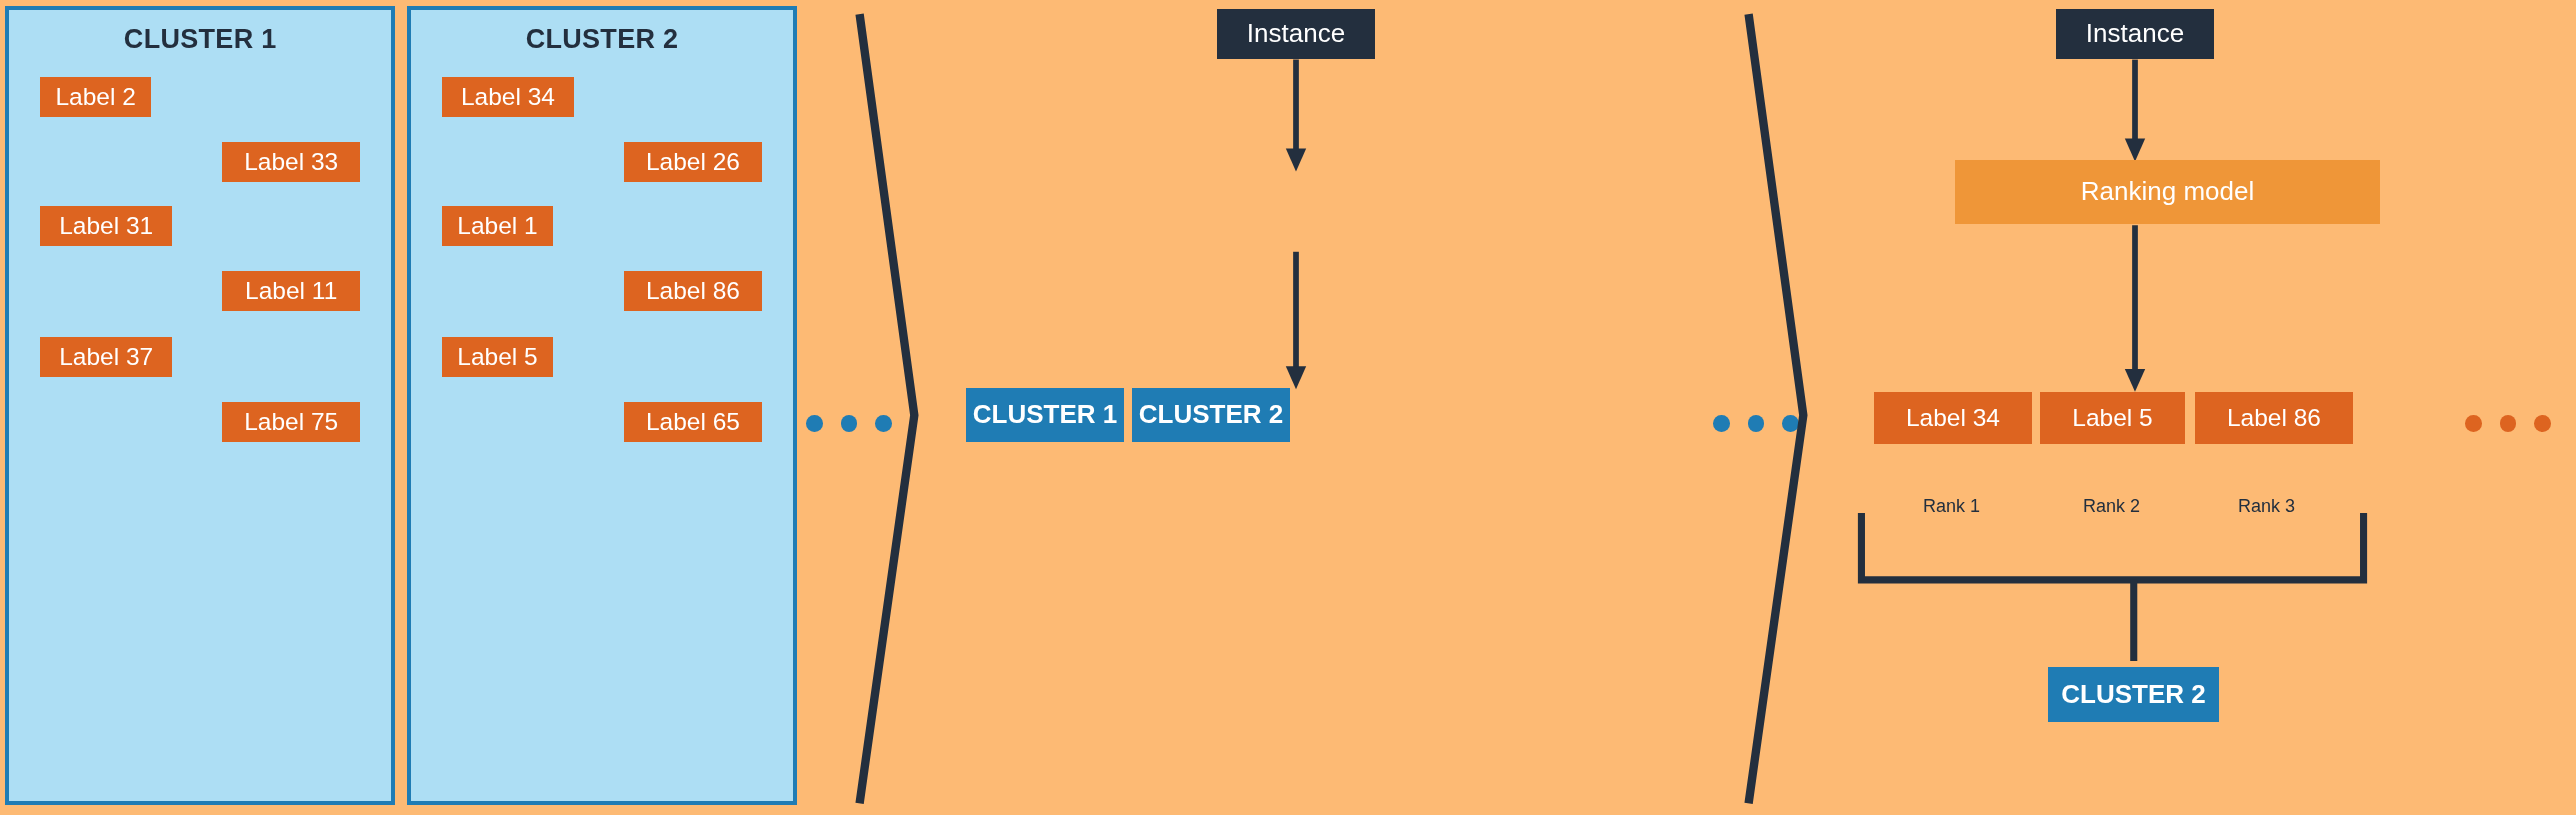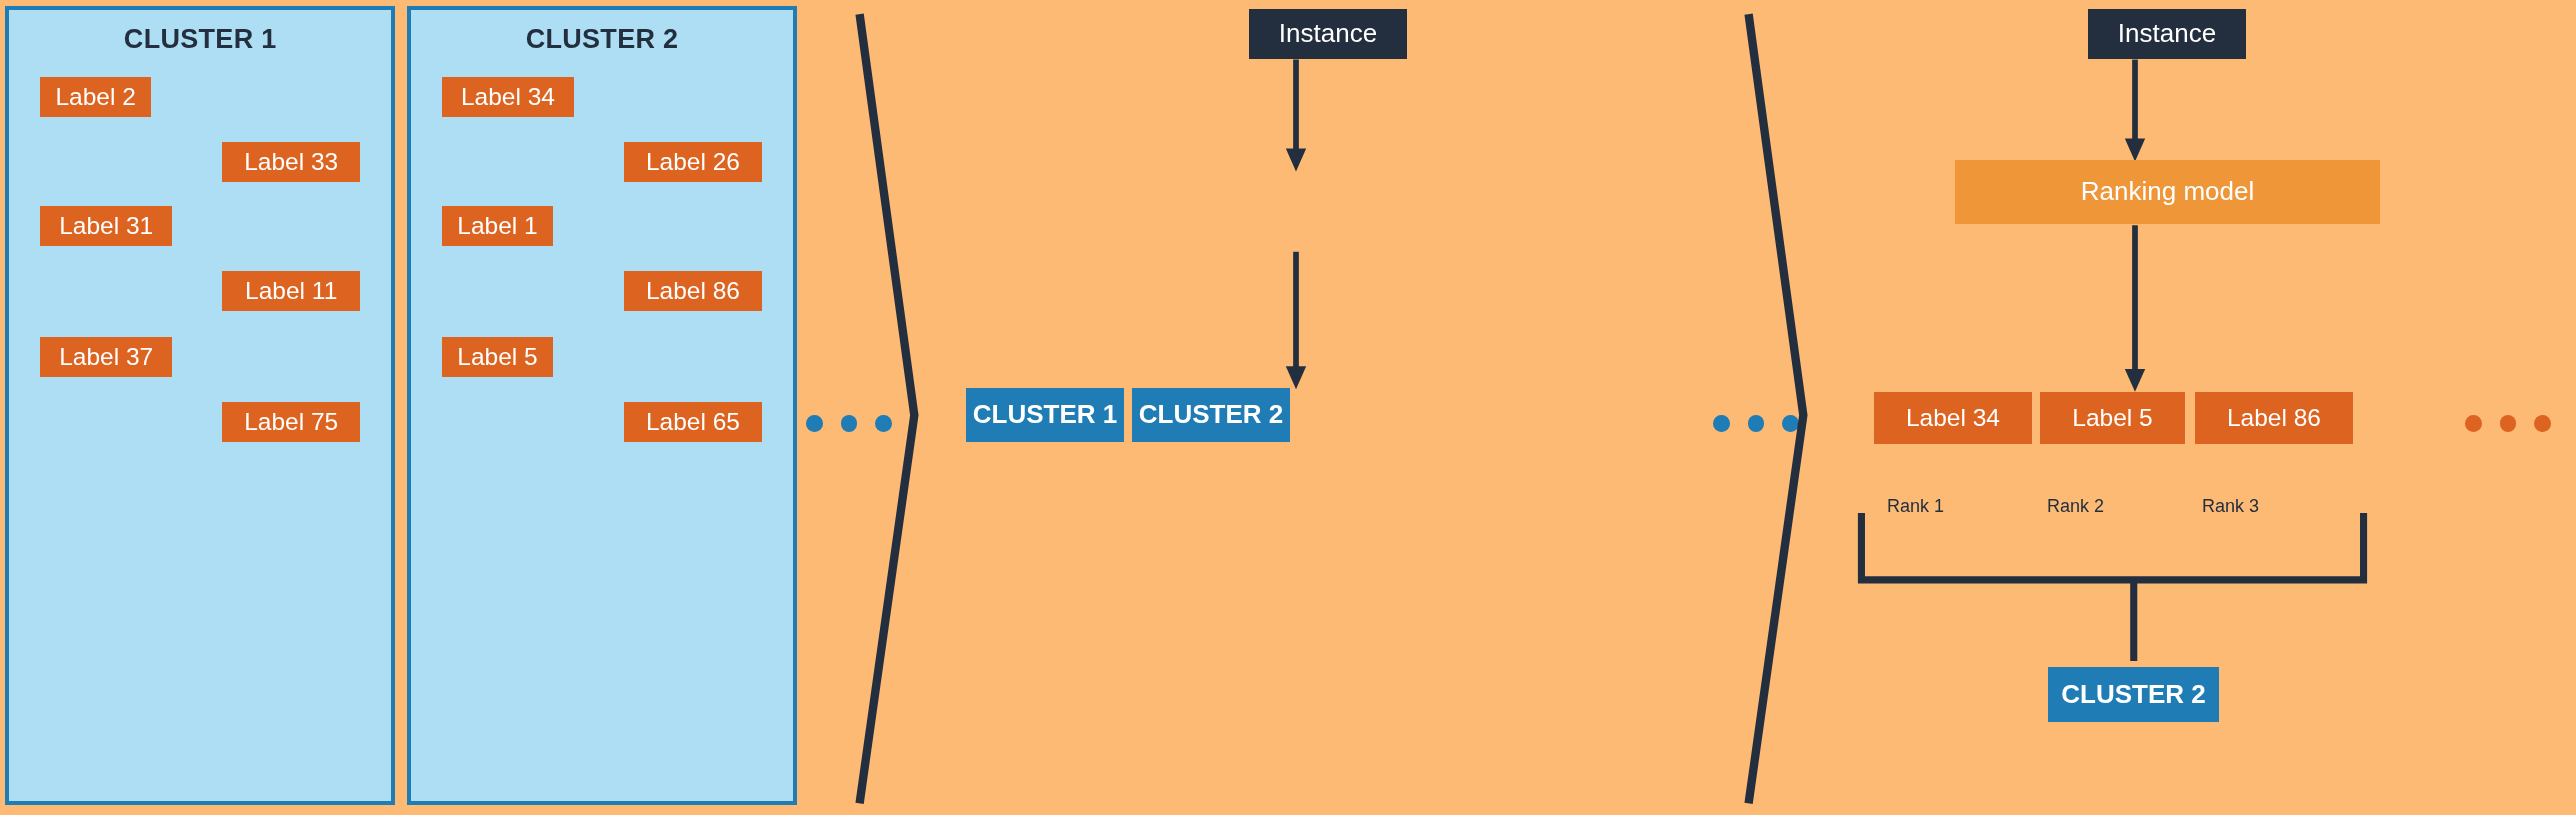--- a/index.html
+++ b/index.html
@@ -95,21 +95,21 @@
   .flow-box {
     position: absolute;
     display: flex;
     align-items: center;
     justify-content: center;
     text-align: center;
     box-sizing: border-box;
     color: #ffffff;
     line-height: 1.15;
   }
-  .box-dark   { background: #232f3e; margin-left: 32px; }
+  .box-dark   { background: #232f3e; }
   .box-orange { background: #ef9638; }
   .box-blue   { background: #1f7cb4; }
   .box-chip   { background: #dd6420; }
 
   
   #instance-box-mid {
     left: 1217px; top: 9px; width: 158px; height: 50px;
     font-size: 26px;
   }
   #ml-matching-box {
@@ -133,21 +133,21 @@
   }
   #result-label-1 { left: 1874px; top: 392px; width: 158px; height: 52px; font-size: 24.5px; }
   #result-label-2 { left: 2040px; top: 392px; width: 145px; height: 52px; font-size: 24.5px; }
   #result-label-3 { left: 2195px; top: 392px; width: 158px; height: 52px; font-size: 24.5px; }
 
   .rank-label {
     position: absolute;
     top: 496px;
     font-size: 18px;
     color: #232f3e;
-    text-align: left;
+    text-align: center;
     width: 129px;
   }
   #rank-label-1 { left: 1887px; }
   #rank-label-2 { left: 2047px; }
   #rank-label-3 { left: 2202px; }
 
   #final-cluster-box {
     left: 2048px; top: 667px; width: 171px; height: 55px;
     font-size: 26px; font-weight: bold;
   }

